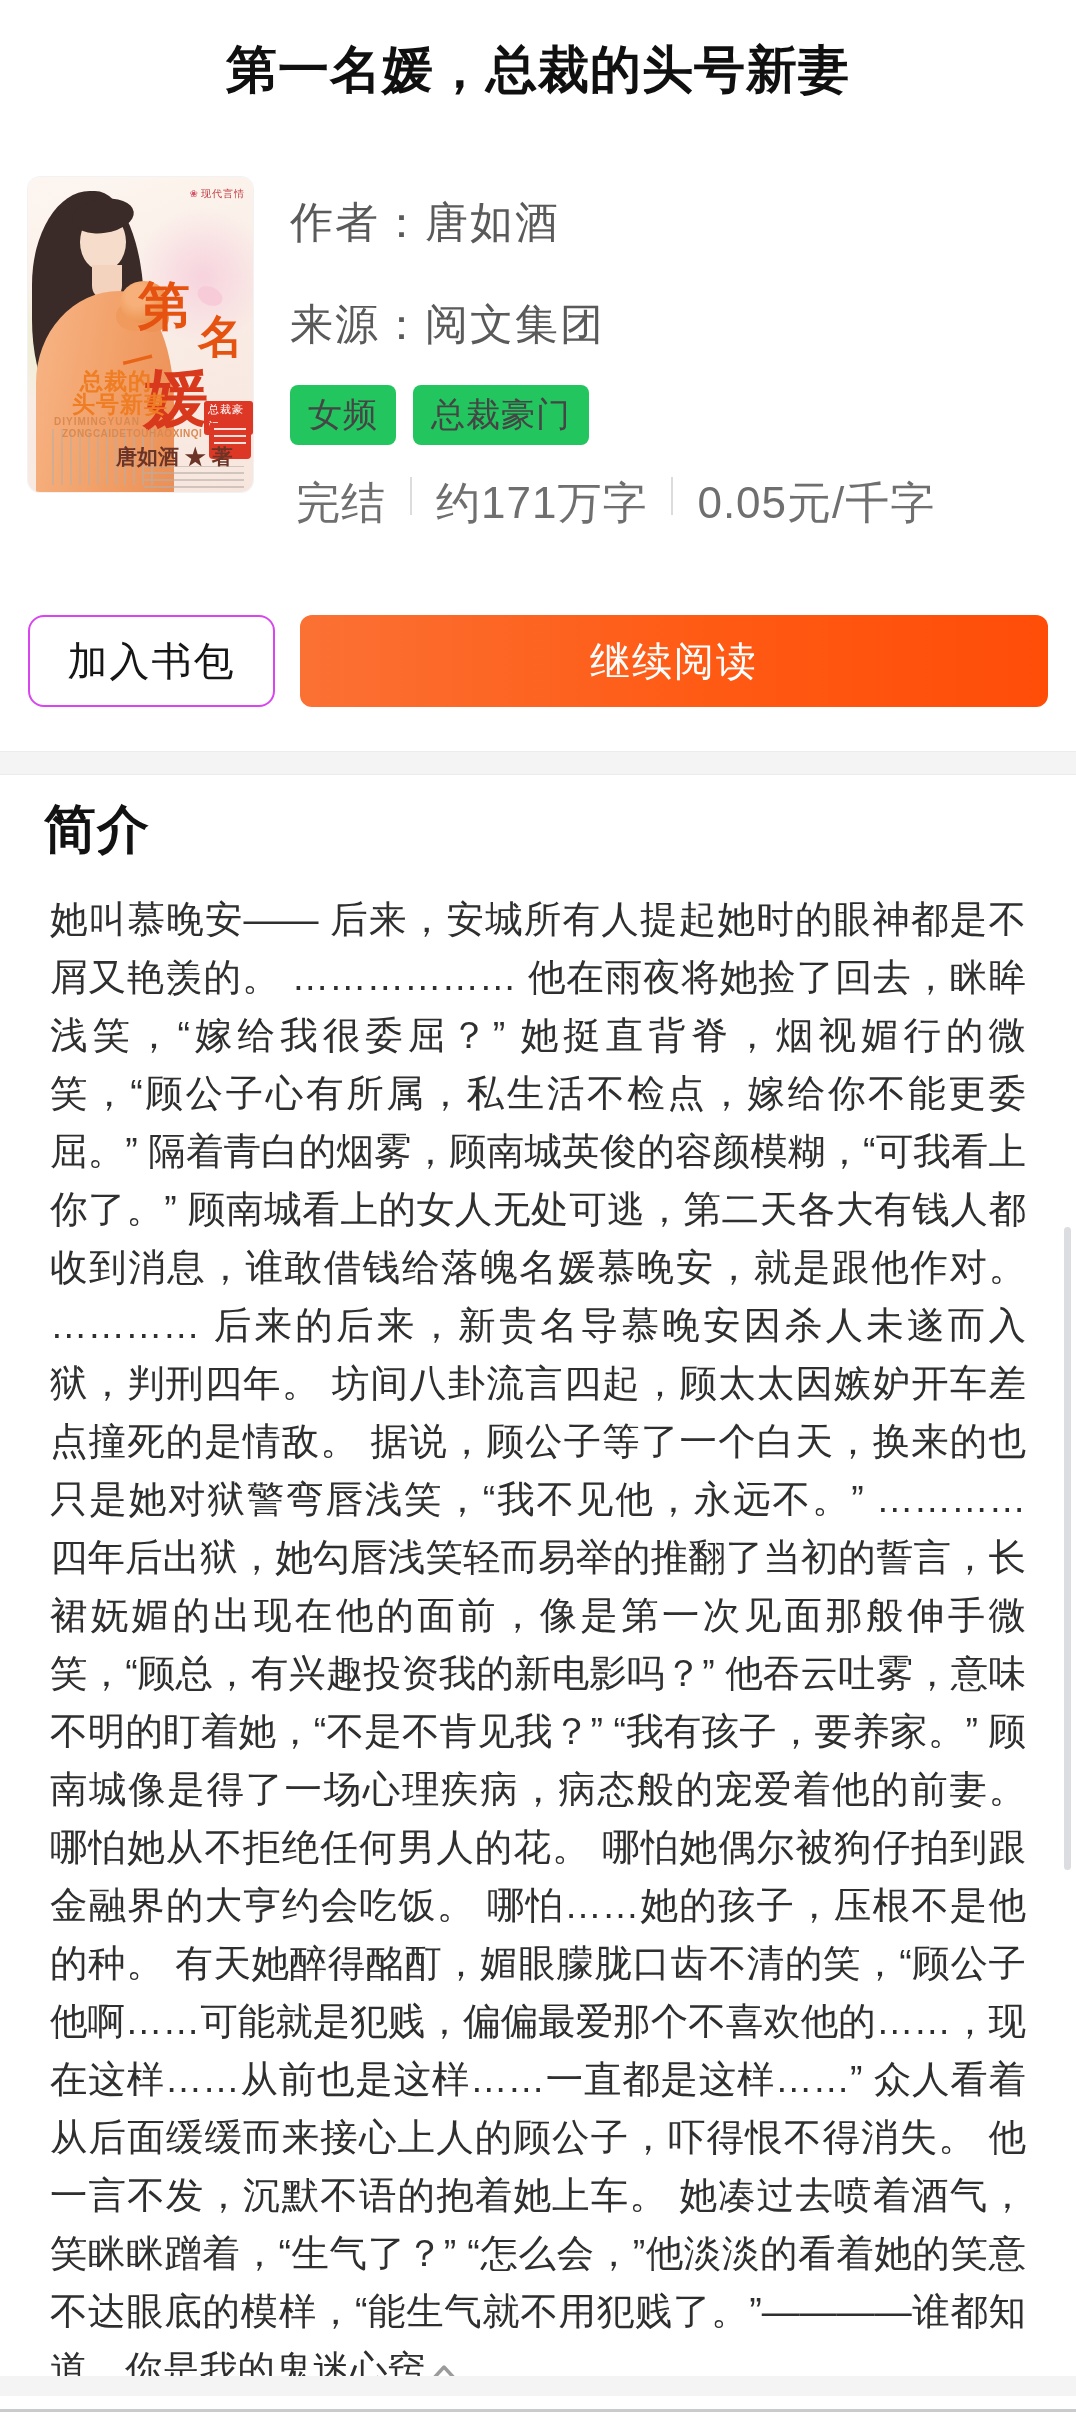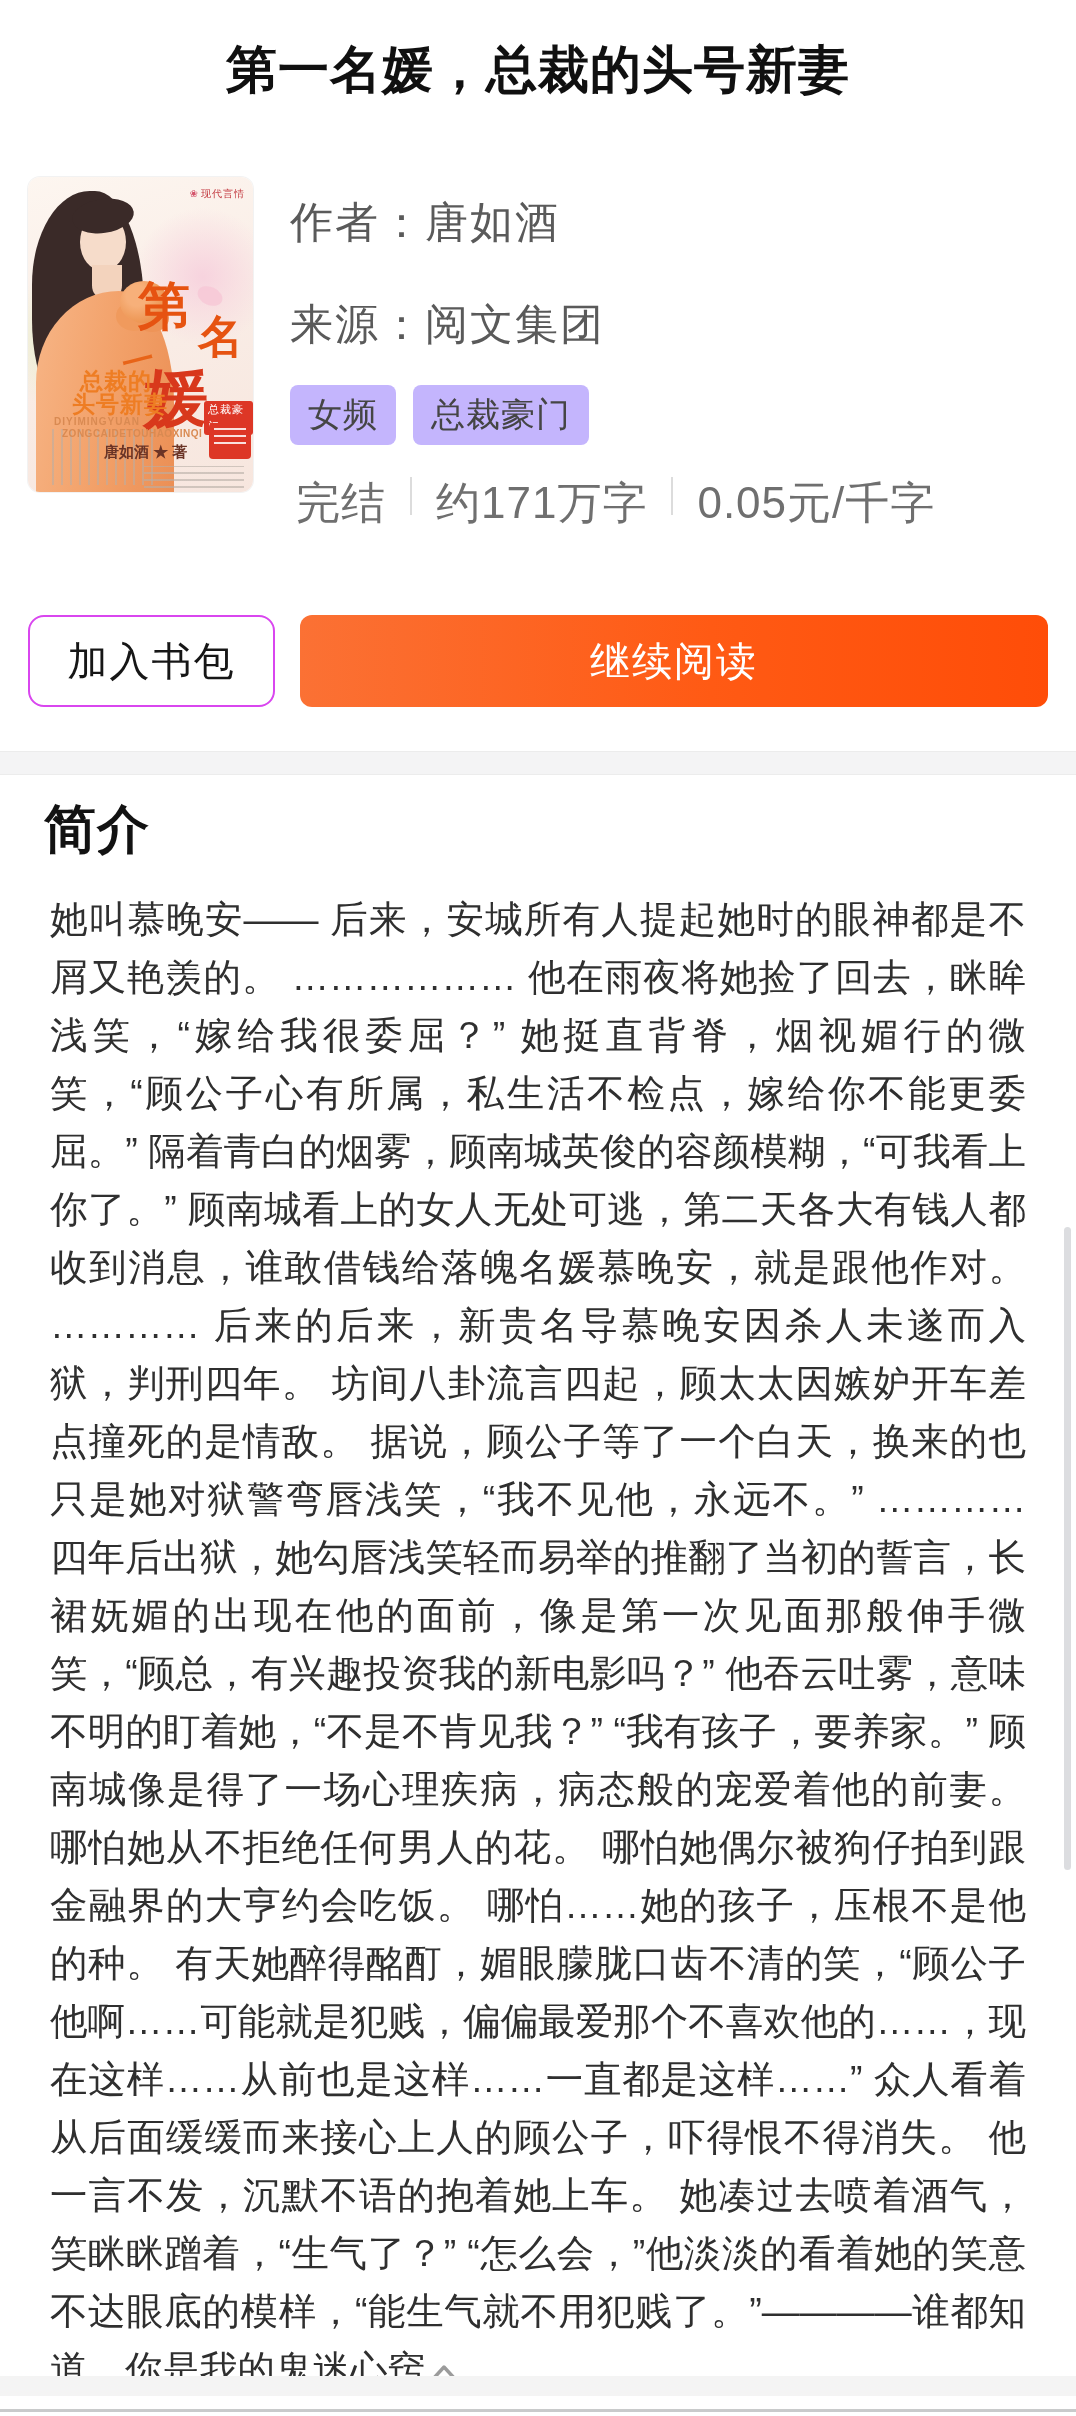--- a/index.html
+++ b/index.html
@@ -41,35 +41,35 @@
   .c3{left:170px;top:138px;font-size:45px;color:#e65311;}
   .c4{left:116px;top:190px;font-size:64px;color:#d8381c;}
   .cover .sub1{position:absolute;left:52px;top:189px;font-size:23px;font-weight:700;color:#ee7d23;letter-spacing:1px;}
   .cover .sub2{position:absolute;left:44px;top:212px;font-size:23px;font-weight:700;color:#ee7d23;letter-spacing:1px;}
   .cover .py1{position:absolute;left:26px;top:239px;font-size:10px;font-weight:700;color:#d98a52;letter-spacing:1px;}
   .cover .py2{position:absolute;left:34px;top:251px;font-size:10px;font-weight:700;color:#d98a52;letter-spacing:0.5px;}
   .cover .badge{position:absolute;left:176px;top:224px;background:#dd3726;color:#fff;
     font-size:11px;line-height:17px;padding:0 4px;border-radius:3px;letter-spacing:1px;}
   .cover .seal{position:absolute;left:181px;top:246px;width:42px;height:36px;background:#dd3726;border-radius:4px;}
   .cover .seal i{display:block;height:2px;background:rgba(255,255,255,.85);margin:5px 5px 0 5px;}
-  .cover .credit{position:absolute;left:76px;top:266px;font-size:15px;color:#6b3426;font-weight:700;}
+  .cover .credit{position:absolute;left:88px;top:266px;font-size:21px;color:#6b3426;font-weight:700;}
   .cover .cols{position:absolute;left:24px;top:252px;width:104px;height:56px;opacity:.55;
     background:repeating-linear-gradient(90deg,#b7aea6 0 2px,transparent 2px 9px);}
   .cover .lines{position:absolute;left:116px;top:289px;width:100px;height:22px;opacity:.6;
     background:repeating-linear-gradient(0deg,#b7aea6 0 2px,transparent 2px 7px);}
   .cover .publisher{position:absolute;right:8px;top:10px;font-size:10px;color:#c2383f;letter-spacing:1px;}
   .cover .publisher:before{content:"❀";color:#d4536b;margin-right:2px;font-size:10px;}
 
   
   .info-row{position:absolute;left:290px;font-size:43px;color:#5a5a5a;letter-spacing:2px;}
   .row-author{top:194px;}
   .row-source{top:296px;}
 
   .tags{position:absolute;left:290px;top:385px;display:flex;gap:17px;}
-  .tag{height:60px;padding:0 18px;background:#c4b5fd;border-radius:8px;display:flex;
+  .tag{height:60px;padding:0 18px;background:#22c55e;border-radius:8px;display:flex;
     align-items:center;justify-content:center;font-size:34px;color:#454545;letter-spacing:1px;}
 
   .stats{position:absolute;left:296px;top:474px;display:flex;align-items:center;font-size:44px;color:#6f6f6f;}
   .stat{letter-spacing:1px;}
   .stat-sep{width:2px;height:38px;background:#dcdcdc;margin:0 24px;transform:translateY(-8px);}
 
   
   .btn-add{position:absolute;left:28px;top:615px;width:247px;height:92px;box-sizing:border-box;
     background:#fff;border:2px solid #d946ef;border-radius:16px;display:flex;align-items:center;
     justify-content:center;font-size:40px;color:#161616;letter-spacing:2px;}

